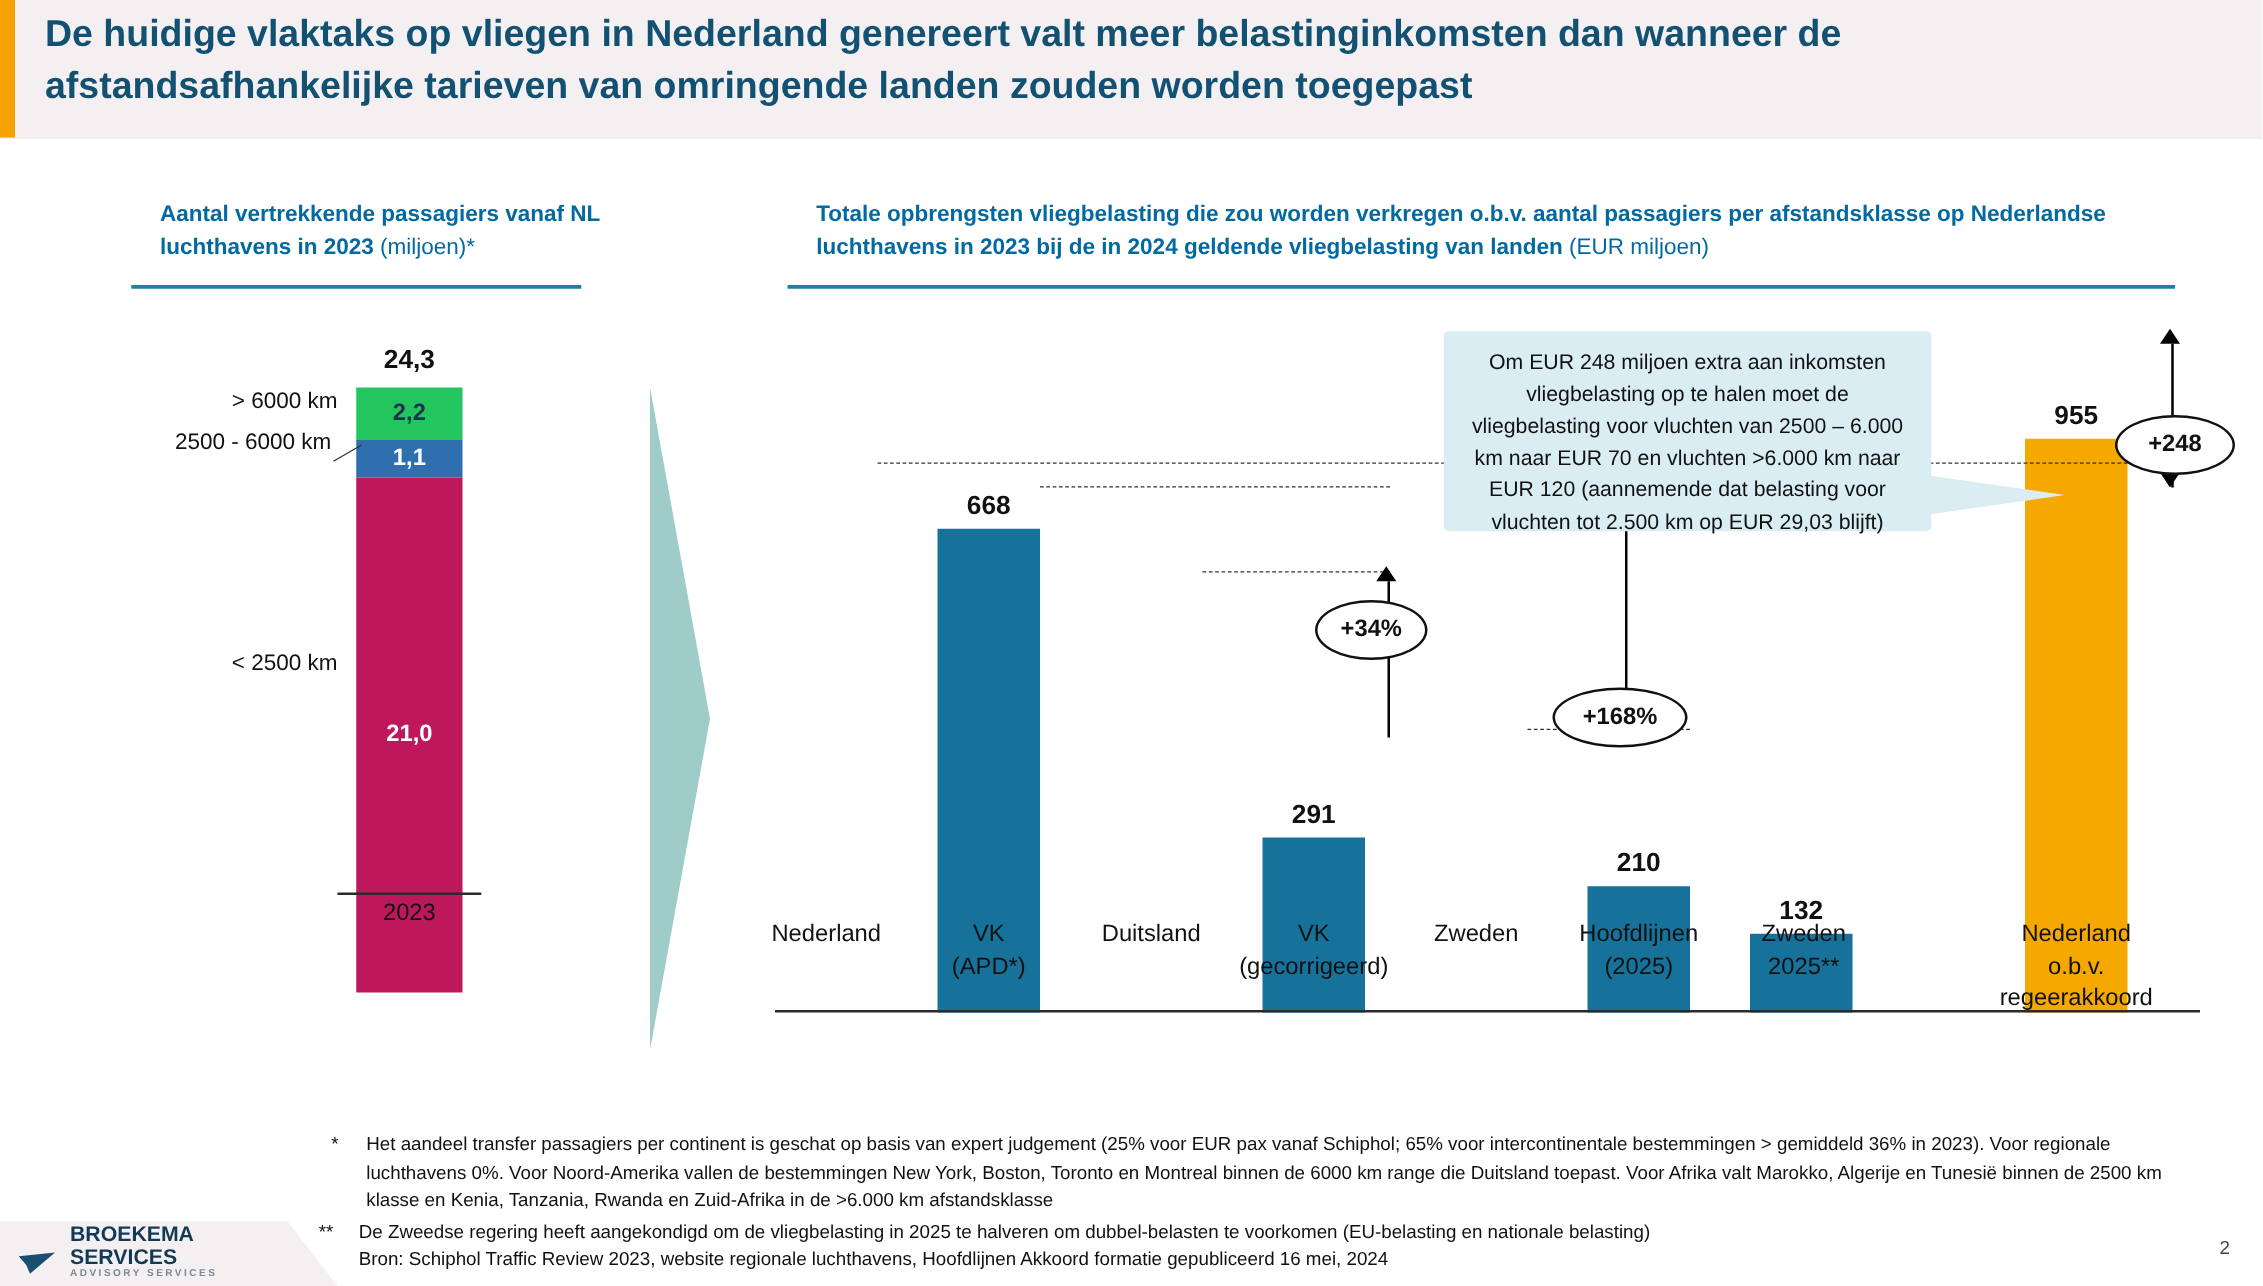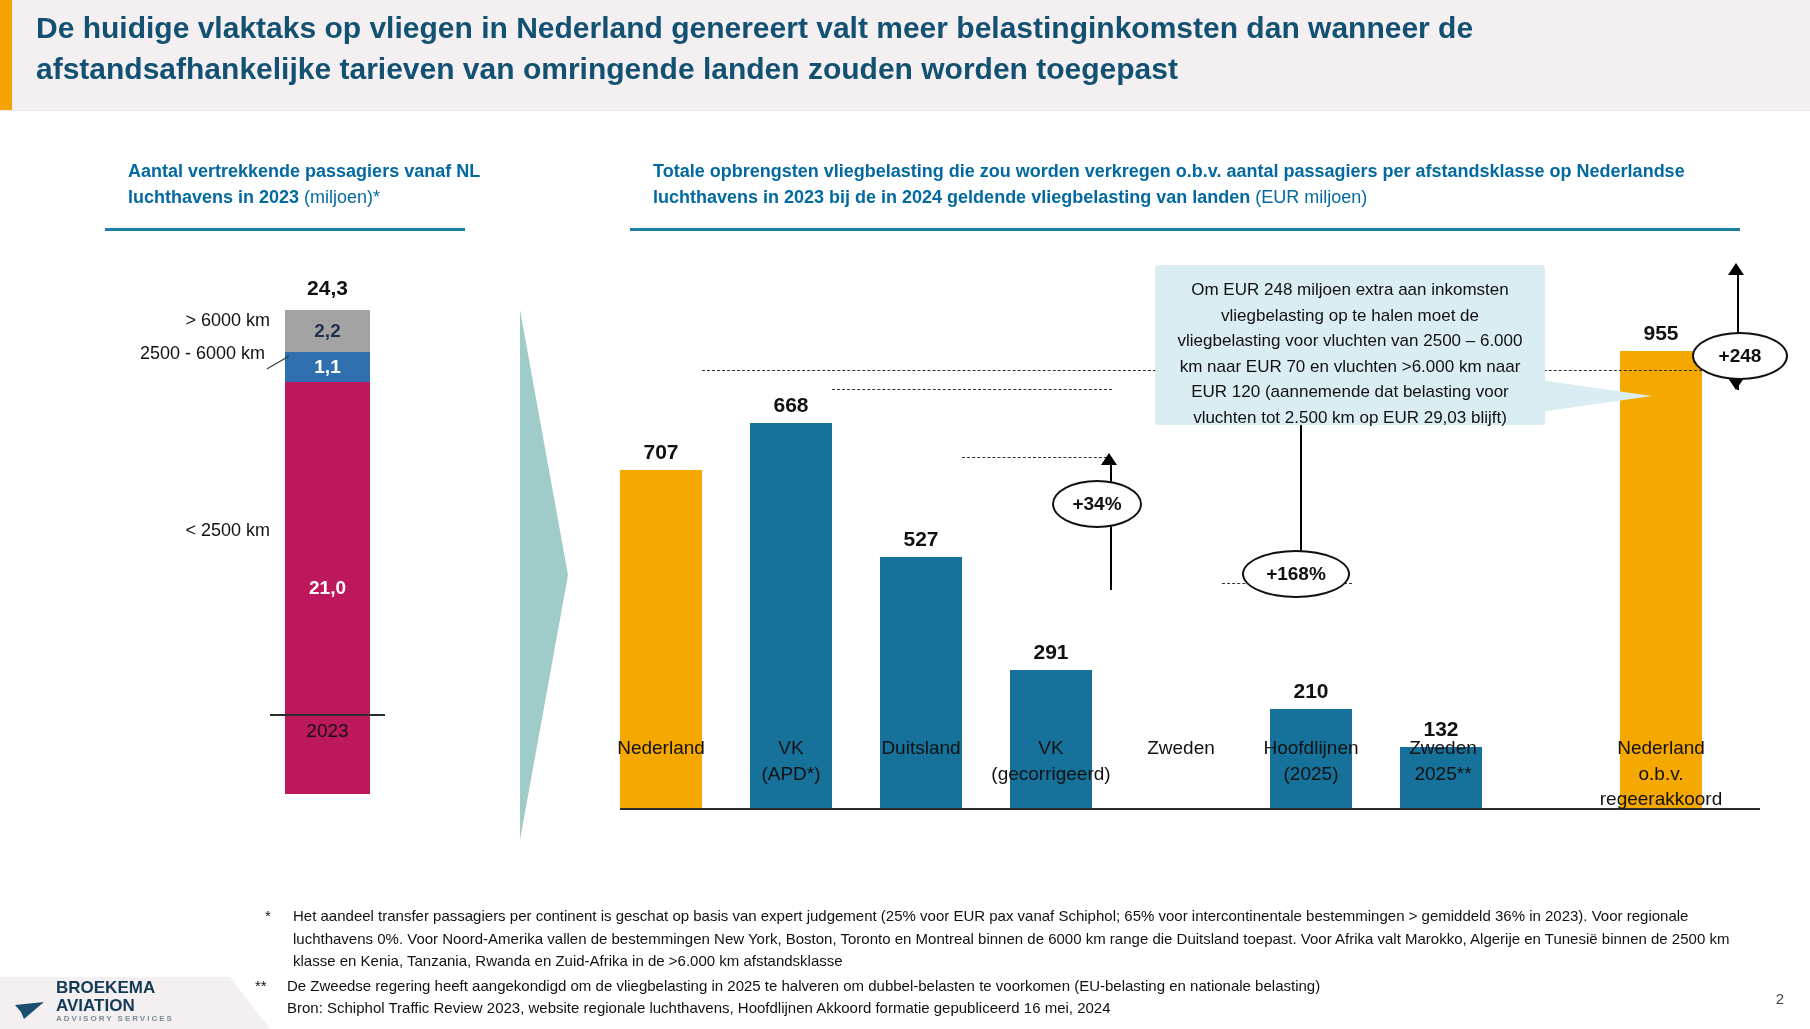--- a/index.html
+++ b/index.html
@@ -30,21 +30,21 @@
   .panel-head .light{font-weight:normal;}
   .rule{position:absolute;height:3px;background:#1f7fa3;}
   
   .left-chart{position:absolute;left:80px;top:300px;width:420px;height:490px;}
   .stack{position:absolute;left:205px;top:10px;width:85px;}
   .seg{position:relative;width:85px;}
   .seg span{
     position:absolute;left:0;right:0;top:50%;transform:translateY(-50%);
     text-align:center;font-size:19px;font-weight:bold;
   }
-  .seg-top{background:#a3a3a3;height:42px;}
+  .seg-top{background:#22c55e;height:42px;}
   .seg-top span{color:#23314e;}
   .seg-mid{background:#2f6fae;height:30px;}
   .seg-mid span{color:#ffffff;}
   .seg-bot{background:#be185d;height:412px;}
   .seg-bot span{color:#ffffff;}
   .stack-total{
     position:absolute;left:160px;top:-24px;width:175px;text-align:center;
     font-size:21px;font-weight:bold;color:#111;
   }
   .axis-line{position:absolute;background:#2b2b2b;}
@@ -155,31 +155,25 @@
 </div>
 
 <div class="chevron">
   <svg width="60" height="530" viewBox="0 0 60 530">
     <path d="M0,0 L48,265 L0,530 Z" fill="#9fcbc8"></path>
   </svg>
 </div>
 
 <div class="right-chart">
 
-  <div class="bar orange" style="left:0px;width:82px;height:340px;">
-    <span class="val">707</span>
-  </div>
 
   <div class="bar blue" style="left:130px;width:82px;height:387px;">
     <span class="val">668</span>
   </div>
 
-  <div class="bar blue" style="left:260px;width:82px;height:253px;">
-    <span class="val">527</span>
-  </div>
 
   <div class="bar blue" style="left:390px;width:82px;height:140px;">
     <span class="val">291</span>
   </div>
 
 
   <div class="bar blue" style="left:650px;width:82px;height:101px;">
     <span class="val">210</span>
   </div>
 
@@ -268,17 +262,17 @@
 
 <div class="footer-shape"></div>
 <div class="logo">
   <span class="logo-mark">
     <svg width="34" height="24" viewBox="0 0 34 24">
       <path d="M1,6 L30,3 L10,20 L7,13 Z" fill="#1b4f6e"></path>
     </svg>
   </span>
   <span class="logo-txt">
     <div>BROEKEMA</div>
-    <div>AVIATION</div>
+    <div>SERVICES</div>
     <div class="logo-sub">ADVISORY SERVICES</div>
   </span>
 </div>
 <div class="page-no">2</div>
 
 </body></html>

